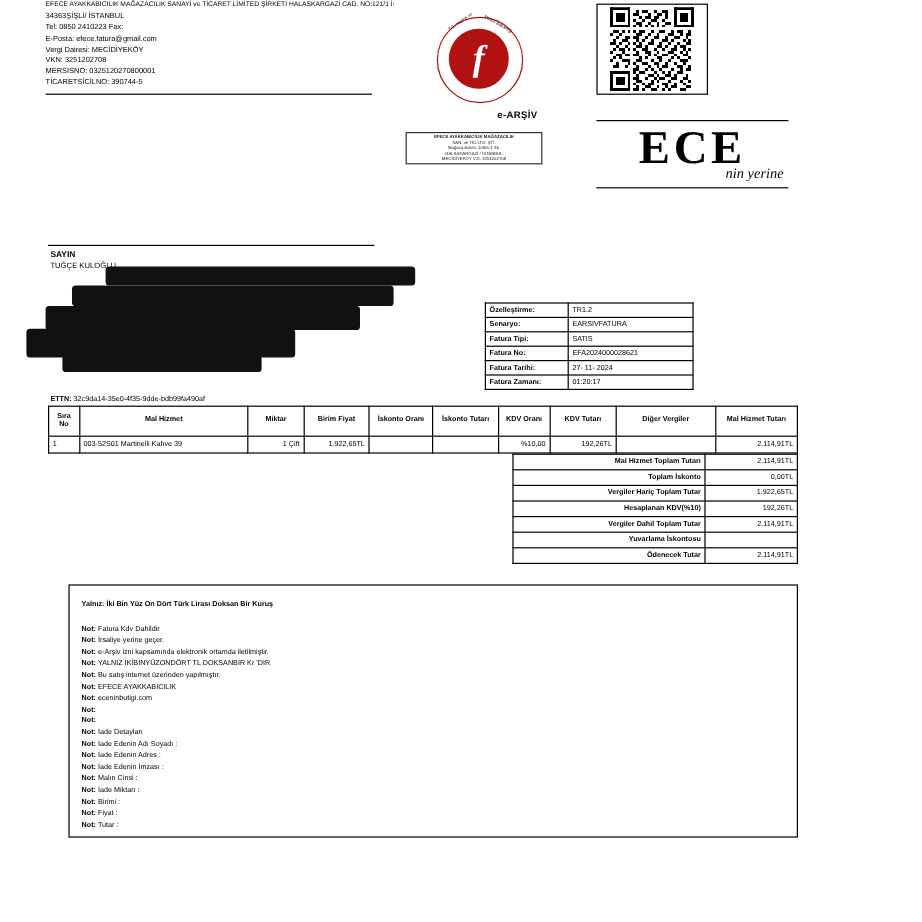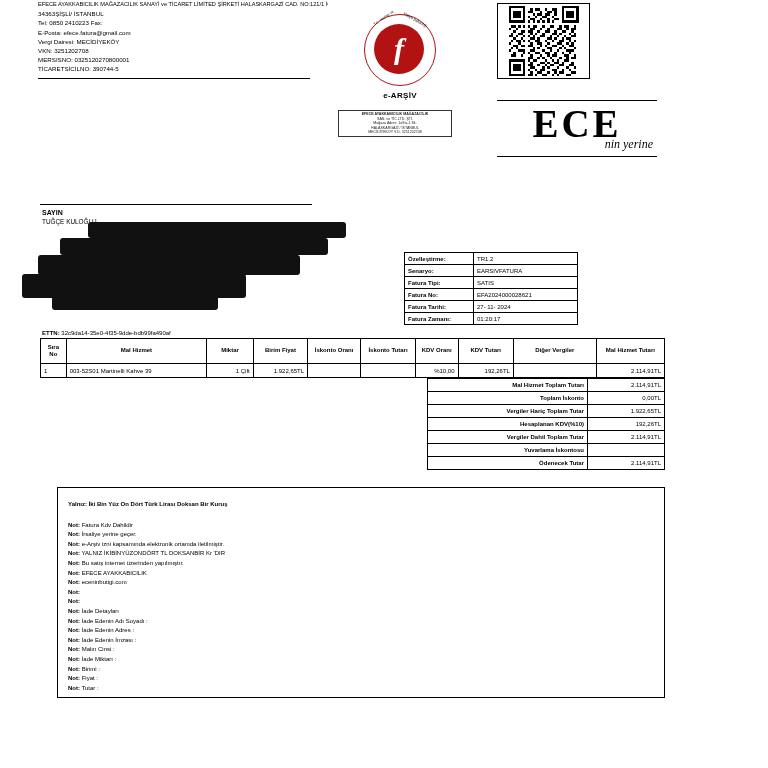--- a/index.html
+++ b/index.html
@@ -87,20 +87,21 @@
   .earsiv .ring .arctext span {
     position: absolute;
     white-space: nowrap;
     transform-origin: center;
   }
   .earsiv .label {
     margin-top: 1px;
     font-size: 8px;
     font-weight: bold;
     letter-spacing: 0.3px;
+    text-align: right;
   }
   .stamp {
     position: absolute;
     left: 338px;
     top: 110px;
     width: 108px;
     border: 0.6px solid #333;
     padding: 1px 2px;
     text-align: center;
     font-size: 3.6px;

